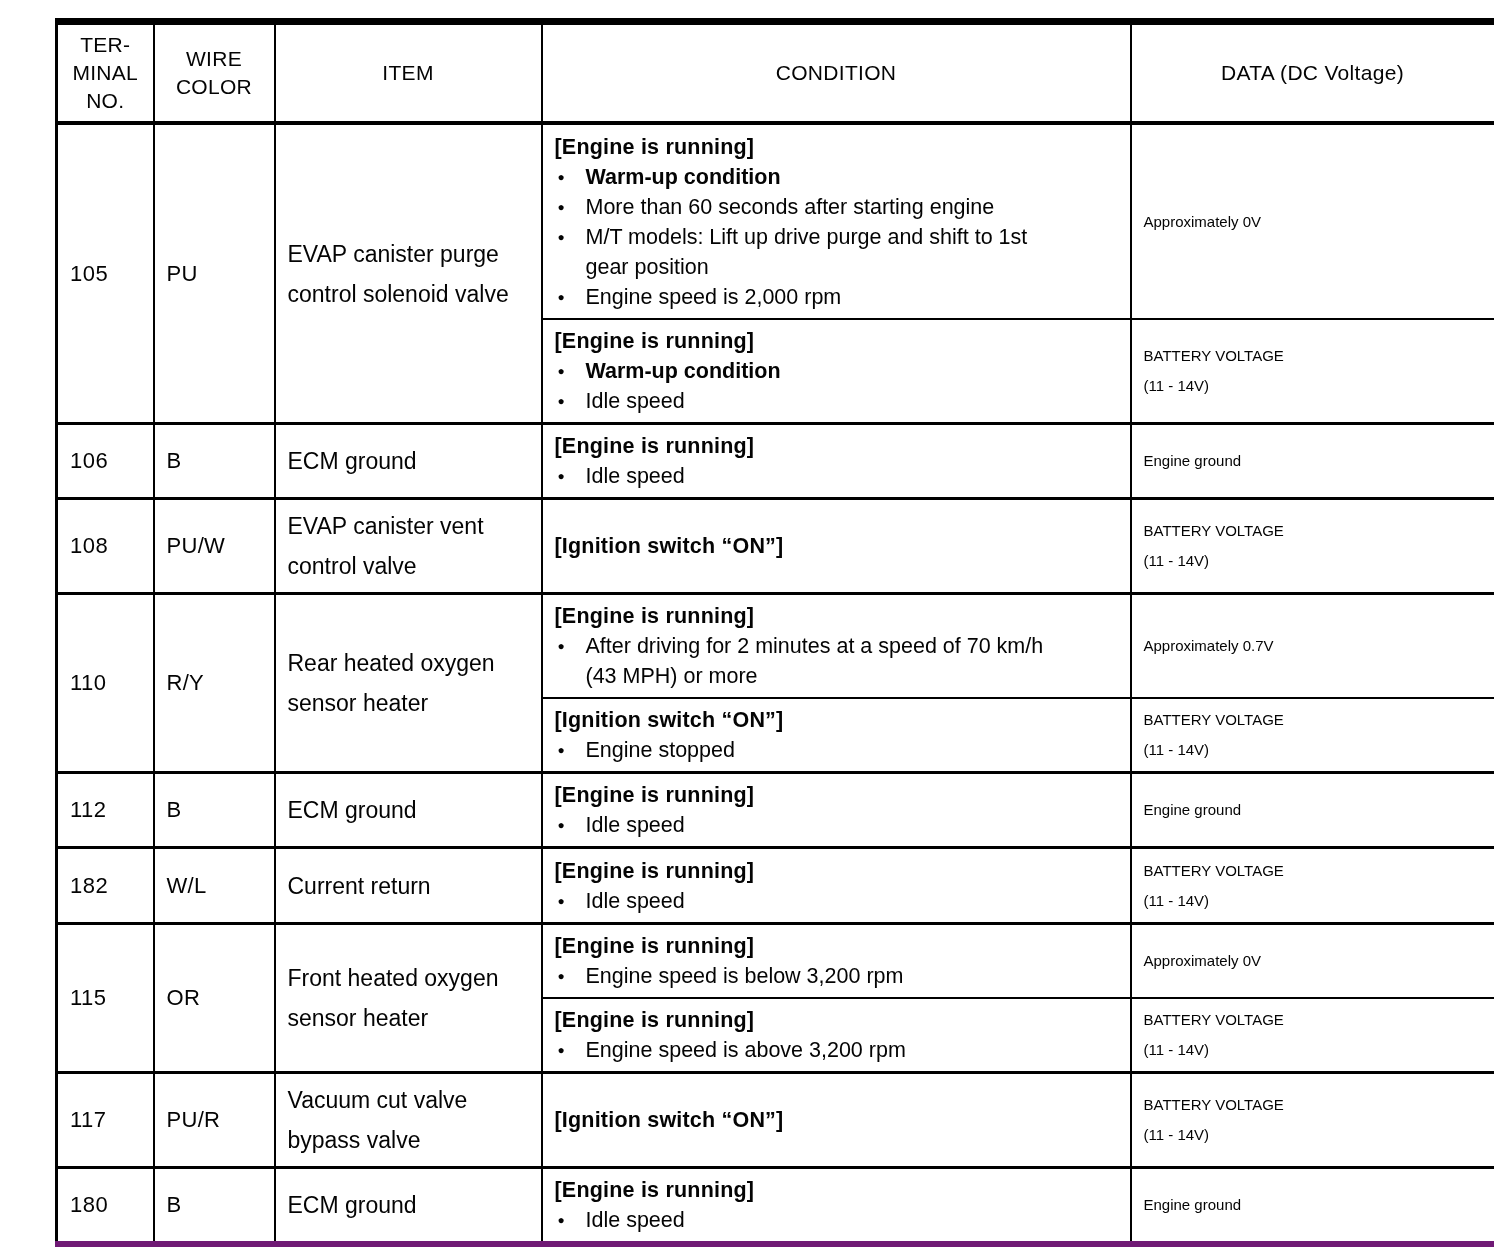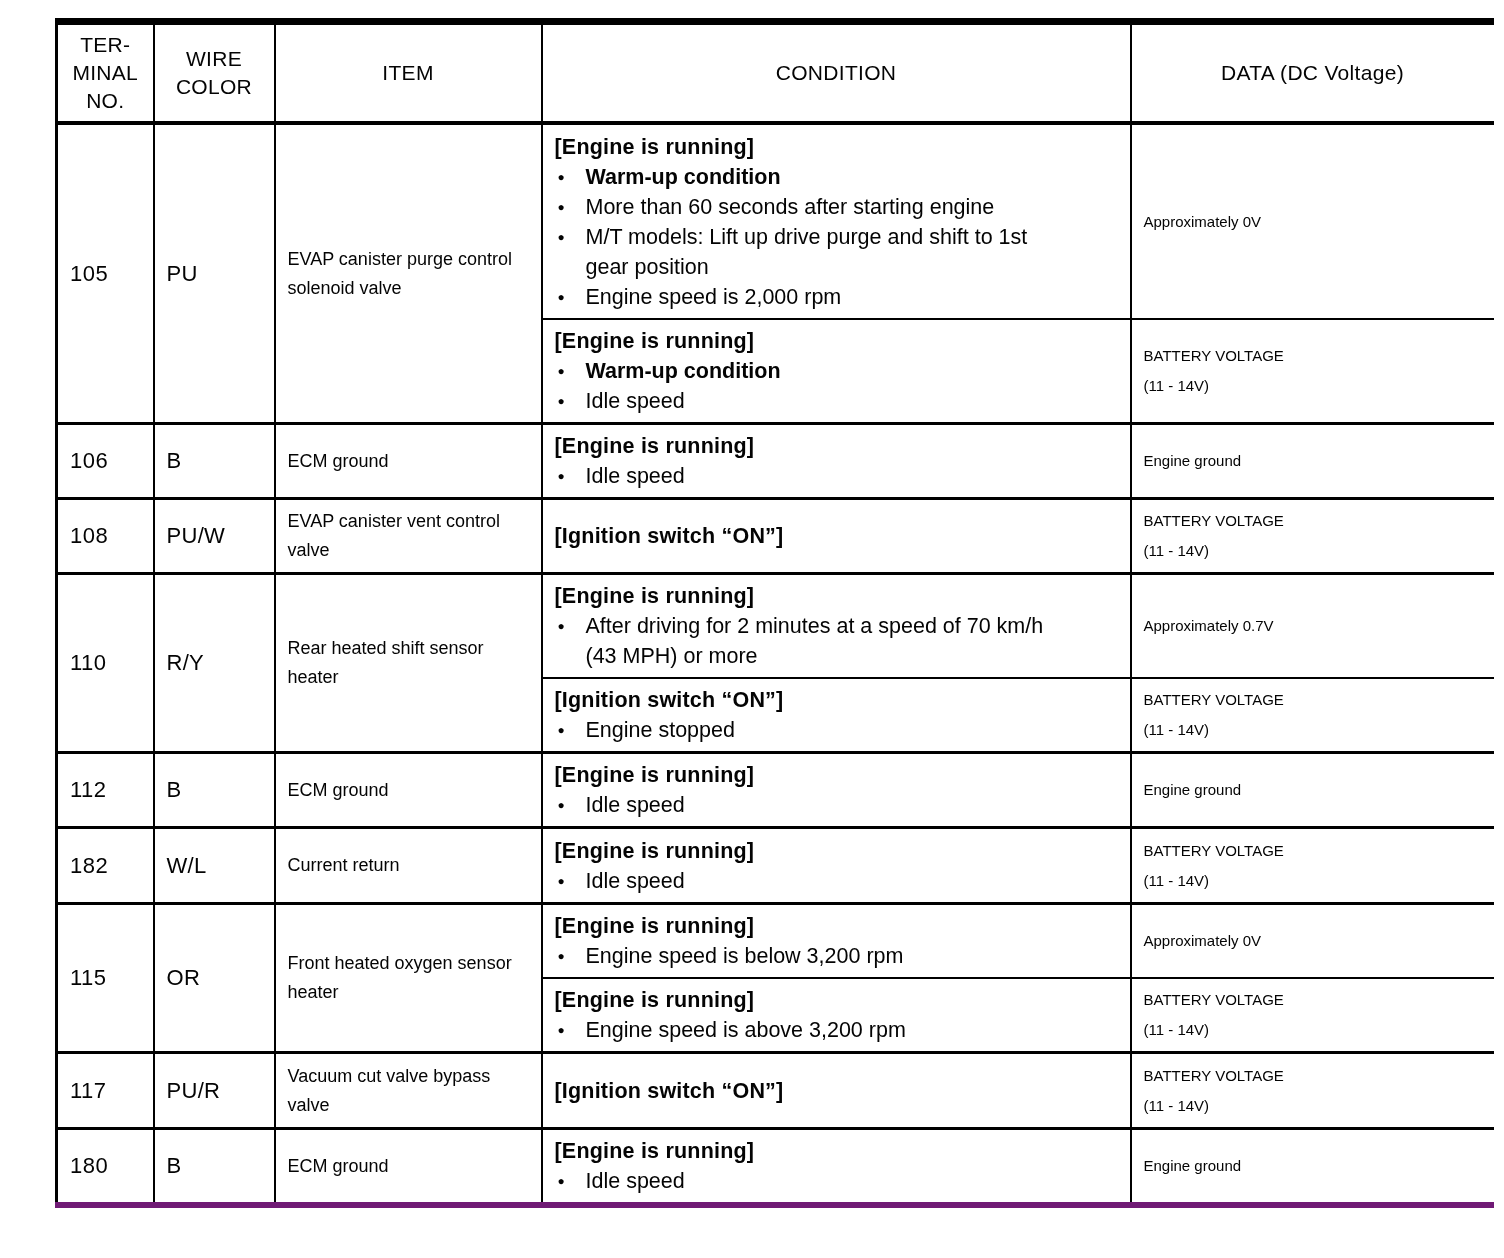--- a/index.html
+++ b/index.html
@@ -16,21 +16,21 @@
   .t .lastcol{border-right:none;}
   
   .bb4{border-bottom:4px solid #000;}
   .bb3{border-bottom:3px solid #000;}
   .bb2{border-bottom:2px solid #000;}
   
   .hd{text-align:center;font-size:21px;line-height:28px;letter-spacing:.3px;}
   
   .c-term{text-align:left;font-size:22px;letter-spacing:.5px;padding:6px 4px;}
   .c-wire{font-size:22px;letter-spacing:.3px;}
-  .c-item{font-size:18px;line-height:29px;}
+  .c-item{font-size:23px;line-height:40px;}
   .c-cond{font-size:21.5px;line-height:30px;}
   .c-data{font-size:15px;line-height:30px;}
   .ch{font-weight:700;letter-spacing:.2px;}
   .bl{display:flex;}
   .bu{width:28px;min-width:28px;font-size:12px;line-height:30px;padding-left:3px;}
   .bl.bold{font-weight:700;}
   .cont{padding-left:31px;}
   
   tr.hh{height:100px}
   tr.h200{height:196px}
@@ -140,21 +140,21 @@
     </td>
     <td class="c-data bb3 lastcol">
       <div>BATTERY VOLTAGE</div>
       <div>(11 - 14V)</div>
     </td>
   </tr>
 
   <tr class="h106">
     <td class="c-term bb3" rowspan="2">110</td>
     <td class="c-wire bb3" rowspan="2">R/Y</td>
-    <td class="c-item bb3" rowspan="2">Rear heated shift sensor heater</td>
+    <td class="c-item bb3" rowspan="2">Rear heated oxygen sensor heater</td>
     <td class="c-cond bb2">
       <div class="ch">[Engine is running]</div>
       <div class="bl">
               <span class="bu">●</span>
               <span>After driving for 2 minutes at a speed of 70 km/h</span>
             </div>
       <div class="cont">(43 MPH) or more</div>
     </td>
     <td class="c-data bb2 lastcol">
       <div>Approximately 0.7V</div>

